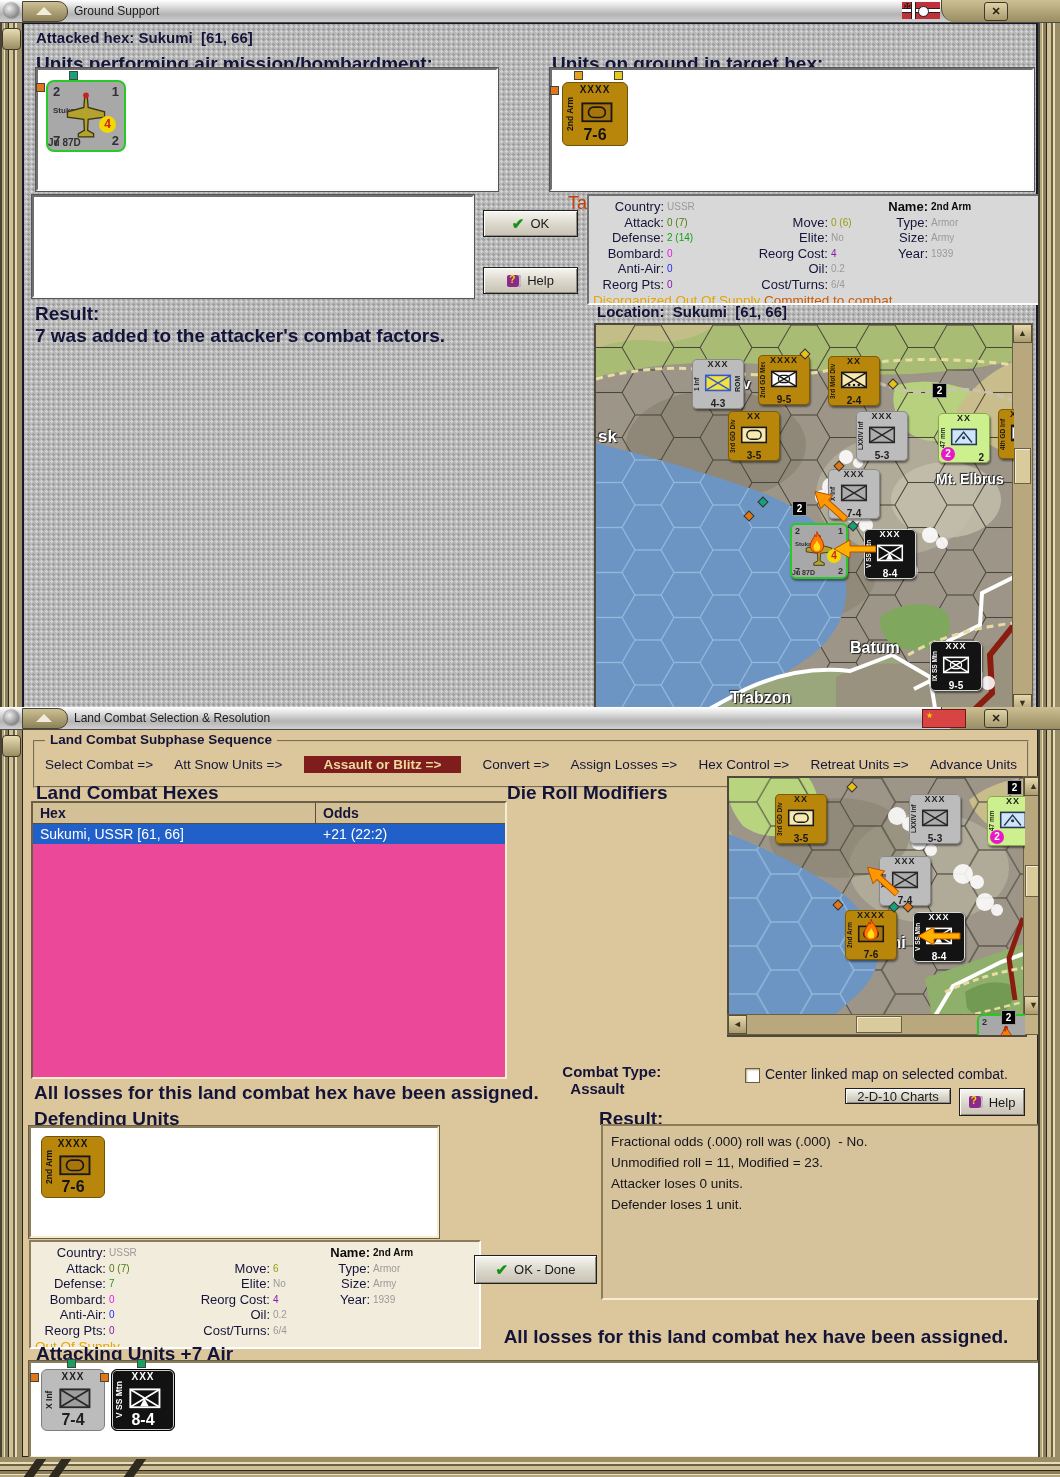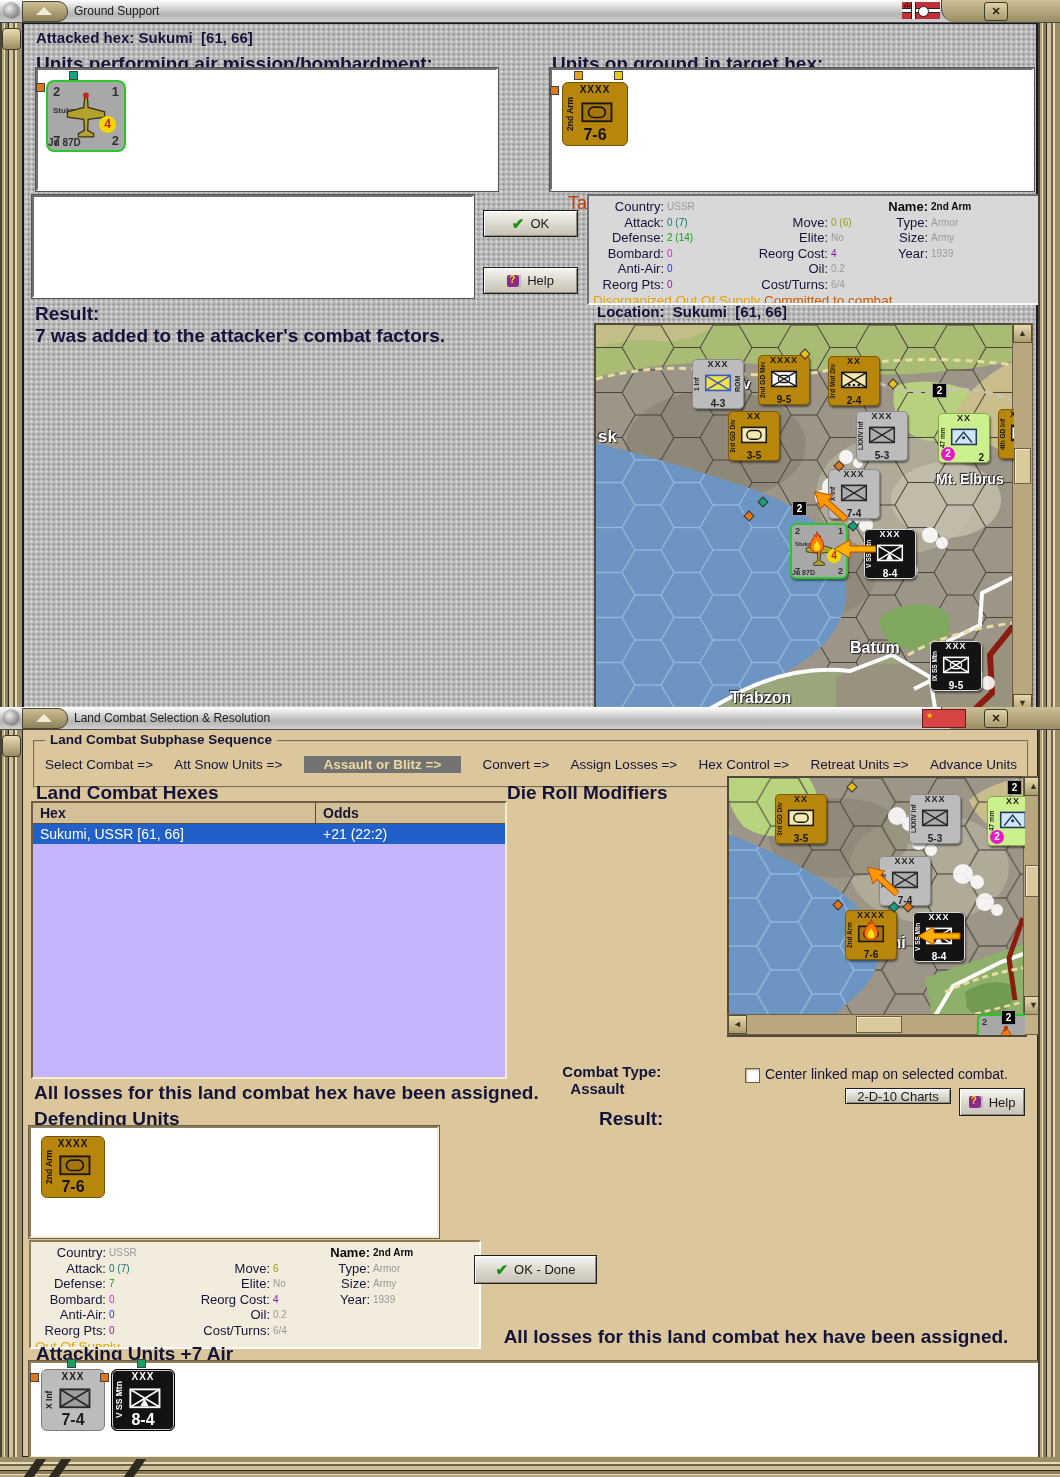--- a/index.html
+++ b/index.html
@@ -53,47 +53,47 @@
     border-bottom:2px solid #f6ecd0;border-right:2px solid #f6ecd0;padding:5px 8px;font-size:13.5px;color:#15151c;overflow:hidden;}
   .tline{line-height:21px;white-space:pre-wrap;}
   .stats{position:absolute;border-top:2px solid #6f6f6f;border-left:2px solid #6f6f6f;border-bottom:2px solid #fbfbfb;border-right:2px solid #fbfbfb;
     padding:3px 4px;overflow:hidden;}
   .stats.s1{background:#d8d8d8;}
   .stats.s2{background:#f2ecdc;border-top-color:#8c7c58;border-left-color:#8c7c58;border-bottom-color:#fff;border-right-color:#fff;}
   .st-grid{display:grid;grid-template-columns:74px 72px 92px 48px 52px auto;}
   .st-l{font-size:13px;line-height:15.5px;color:#14143a;text-align:right;padding-right:3px;white-space:nowrap;}
   .st-v{font-size:10px;line-height:15.5px;white-space:nowrap;}
   .st-l.bold,.st-v.name{font-weight:bold;color:#0a0a0a;}
-  .st-v.gray{color:#9a9a9a;} .st-v.red{color:#0f766e;} .st-v.green{color:#18a018;}
+  .st-v.gray{color:#9a9a9a;} .st-v.red{color:#4d7c0f;} .st-v.green{color:#18a018;}
   .st-v.magenta{color:#e818e8;} .st-v.blue{color:#2424ff;} .st-v.purple{color:#8818a8;} .st-v.olive{color:#9a9a10;}
   .st-status{font-size:13.5px;line-height:17px;white-space:nowrap;}
 
   
   .gbtn{position:absolute;background:linear-gradient(180deg,#f7f6f1,#dad6ca 55%,#c7c2b4);
     border:1px solid #1f1f1f;box-shadow:inset 1px 1px 0 #ffffff,inset -1px -1px 0 #8f8b80;
     font-size:13px;color:#1a1a1a;display:flex;align-items:center;justify-content:center;gap:6px;cursor:pointer;font-family:"Liberation Sans",sans-serif;}
   .chk{color:#189018;font-weight:bold;font-size:15px;line-height:13px;}
   .book{position:relative;width:14px;height:12px;background:#8a2a8a;border-radius:2px 3px 3px 2px;box-shadow:inset -2px 0 0 #c0c0c0;}
   .book::after{content:"?";position:absolute;left:2px;top:-1px;color:#ffd800;font-size:10px;font-weight:bold;}
 
   
-  .lch{position:absolute;background:#c4b5fd;border-top:2px solid #6a5f48;border-left:2px solid #6a5f48;
+  .lch{position:absolute;background:#ec4899;border-top:2px solid #6a5f48;border-left:2px solid #6a5f48;
     border-bottom:2px solid #f6ecd0;border-right:2px solid #f6ecd0;overflow:hidden;}
   .lch-hd{display:grid;grid-template-columns:283px 1fr;background:#d4c096;border-bottom:1px solid #55503e;}
   .lch-hc{font-size:14px;font-weight:bold;color:#14143a;padding:2px 7px;border-right:1px solid #55503e;}
   .lch-hc:last-child{border-right:none;}
   .lch-row{display:grid;grid-template-columns:283px 1fr;background:#2160c8;color:#fff;}
   .lch-cell{font-size:14px;padding:2px 7px;white-space:nowrap;}
 
   
   .groupbox{position:absolute;border:2px groove #cdbd92;}
   .gb-legend{position:absolute;top:-10px;left:10px;background:#dbc79b;padding:0 5px;font-size:13.5px;font-weight:bold;color:#14143a;}
   .phase-row{display:flex;justify-content:space-between;align-items:center;padding:14px 10px 0 10px;}
   .phase{font-size:13.5px;color:#14143a;white-space:nowrap;}
-  .phase.active{background:#737373;color:#ecd9a0;font-weight:bold;padding:1px 20px;}
+  .phase.active{background:#7f1d1d;color:#ecd9a0;font-weight:bold;padding:1px 20px;}
 
   
   .mapbox{position:absolute;overflow:hidden;border:2px solid #50483a;background:#9c9588;}
   .maplayer{position:absolute;left:0;top:0;}
   .maplabel{position:absolute;color:#fff;font-weight:bold;text-shadow:1px 1px 1px #222,-1px -1px 1px #222;white-space:nowrap;z-index:2;}
   .badge2{position:absolute;width:13px;height:13px;background:#000;color:#fff;font-size:10px;font-weight:bold;
     text-align:center;line-height:13px;border:1px solid #999;z-index:4;}
   .dotm{position:absolute;width:6px;height:6px;z-index:4;transform:rotate(45deg);box-shadow:0 0 0 1px #333;}
   .mapunit{position:absolute;width:52px;height:50px;border-radius:5px;z-index:3;box-shadow:1px 2px 2px rgba(0,0,0,.45);}
   .mapunit.brown{background:#b8860b;color:#161616;box-shadow:inset 0 0 0 1px #7c5c08,1px 2px 2px rgba(0,0,0,.45);}
@@ -703,20 +703,26 @@
           <span class="dc-sym sym-armor"><svg viewBox="0 0 34 22" width="100%" height="100%">
                 <rect x="1.5" y="1.5" width="31" height="19" fill="#a87608" stroke="#181818" stroke-width="2"></rect>
                 <rect x="8" y="5.5" width="18" height="11" rx="5.5" fill="none" stroke="#181818" stroke-width="1.8"></rect>
               </svg></span>
           <span class="dc-str">7-6</span>
         </div>
         <div class="dc-cap" style="left:6px;top:74px;">Destroyed</div>
       </div>
 
       <div class="blab" style="left:576px;top:378px;">Result:</div>
+      <div class="tanpanel" style="left:578px;top:394px;width:438px;height:162px;">
+          <div class="tline">Fractional odds (.000) roll was (.000)  - No.</div>
+          <div class="tline">Unmodified roll = 11, Modified = 23.</div>
+          <div class="tline">Attacker loses 0 units.</div>
+          <div class="tline">Defender loses 1 unit.</div>
+        </div>
 
       <div class="stats s2" style="left:6px;top:510px;width:440px;height:99px;">
         <div class="st-grid">
             <div class="st-l">Country:</div>
             <div class="st-v gray">USSR</div>
             <div class="st-l"></div>
             <div class="st-v "></div>
             <div class="st-l bold">Name:</div>
             <div class="st-v name">2nd Arm</div>
             <div class="st-l">Attack:</div>

